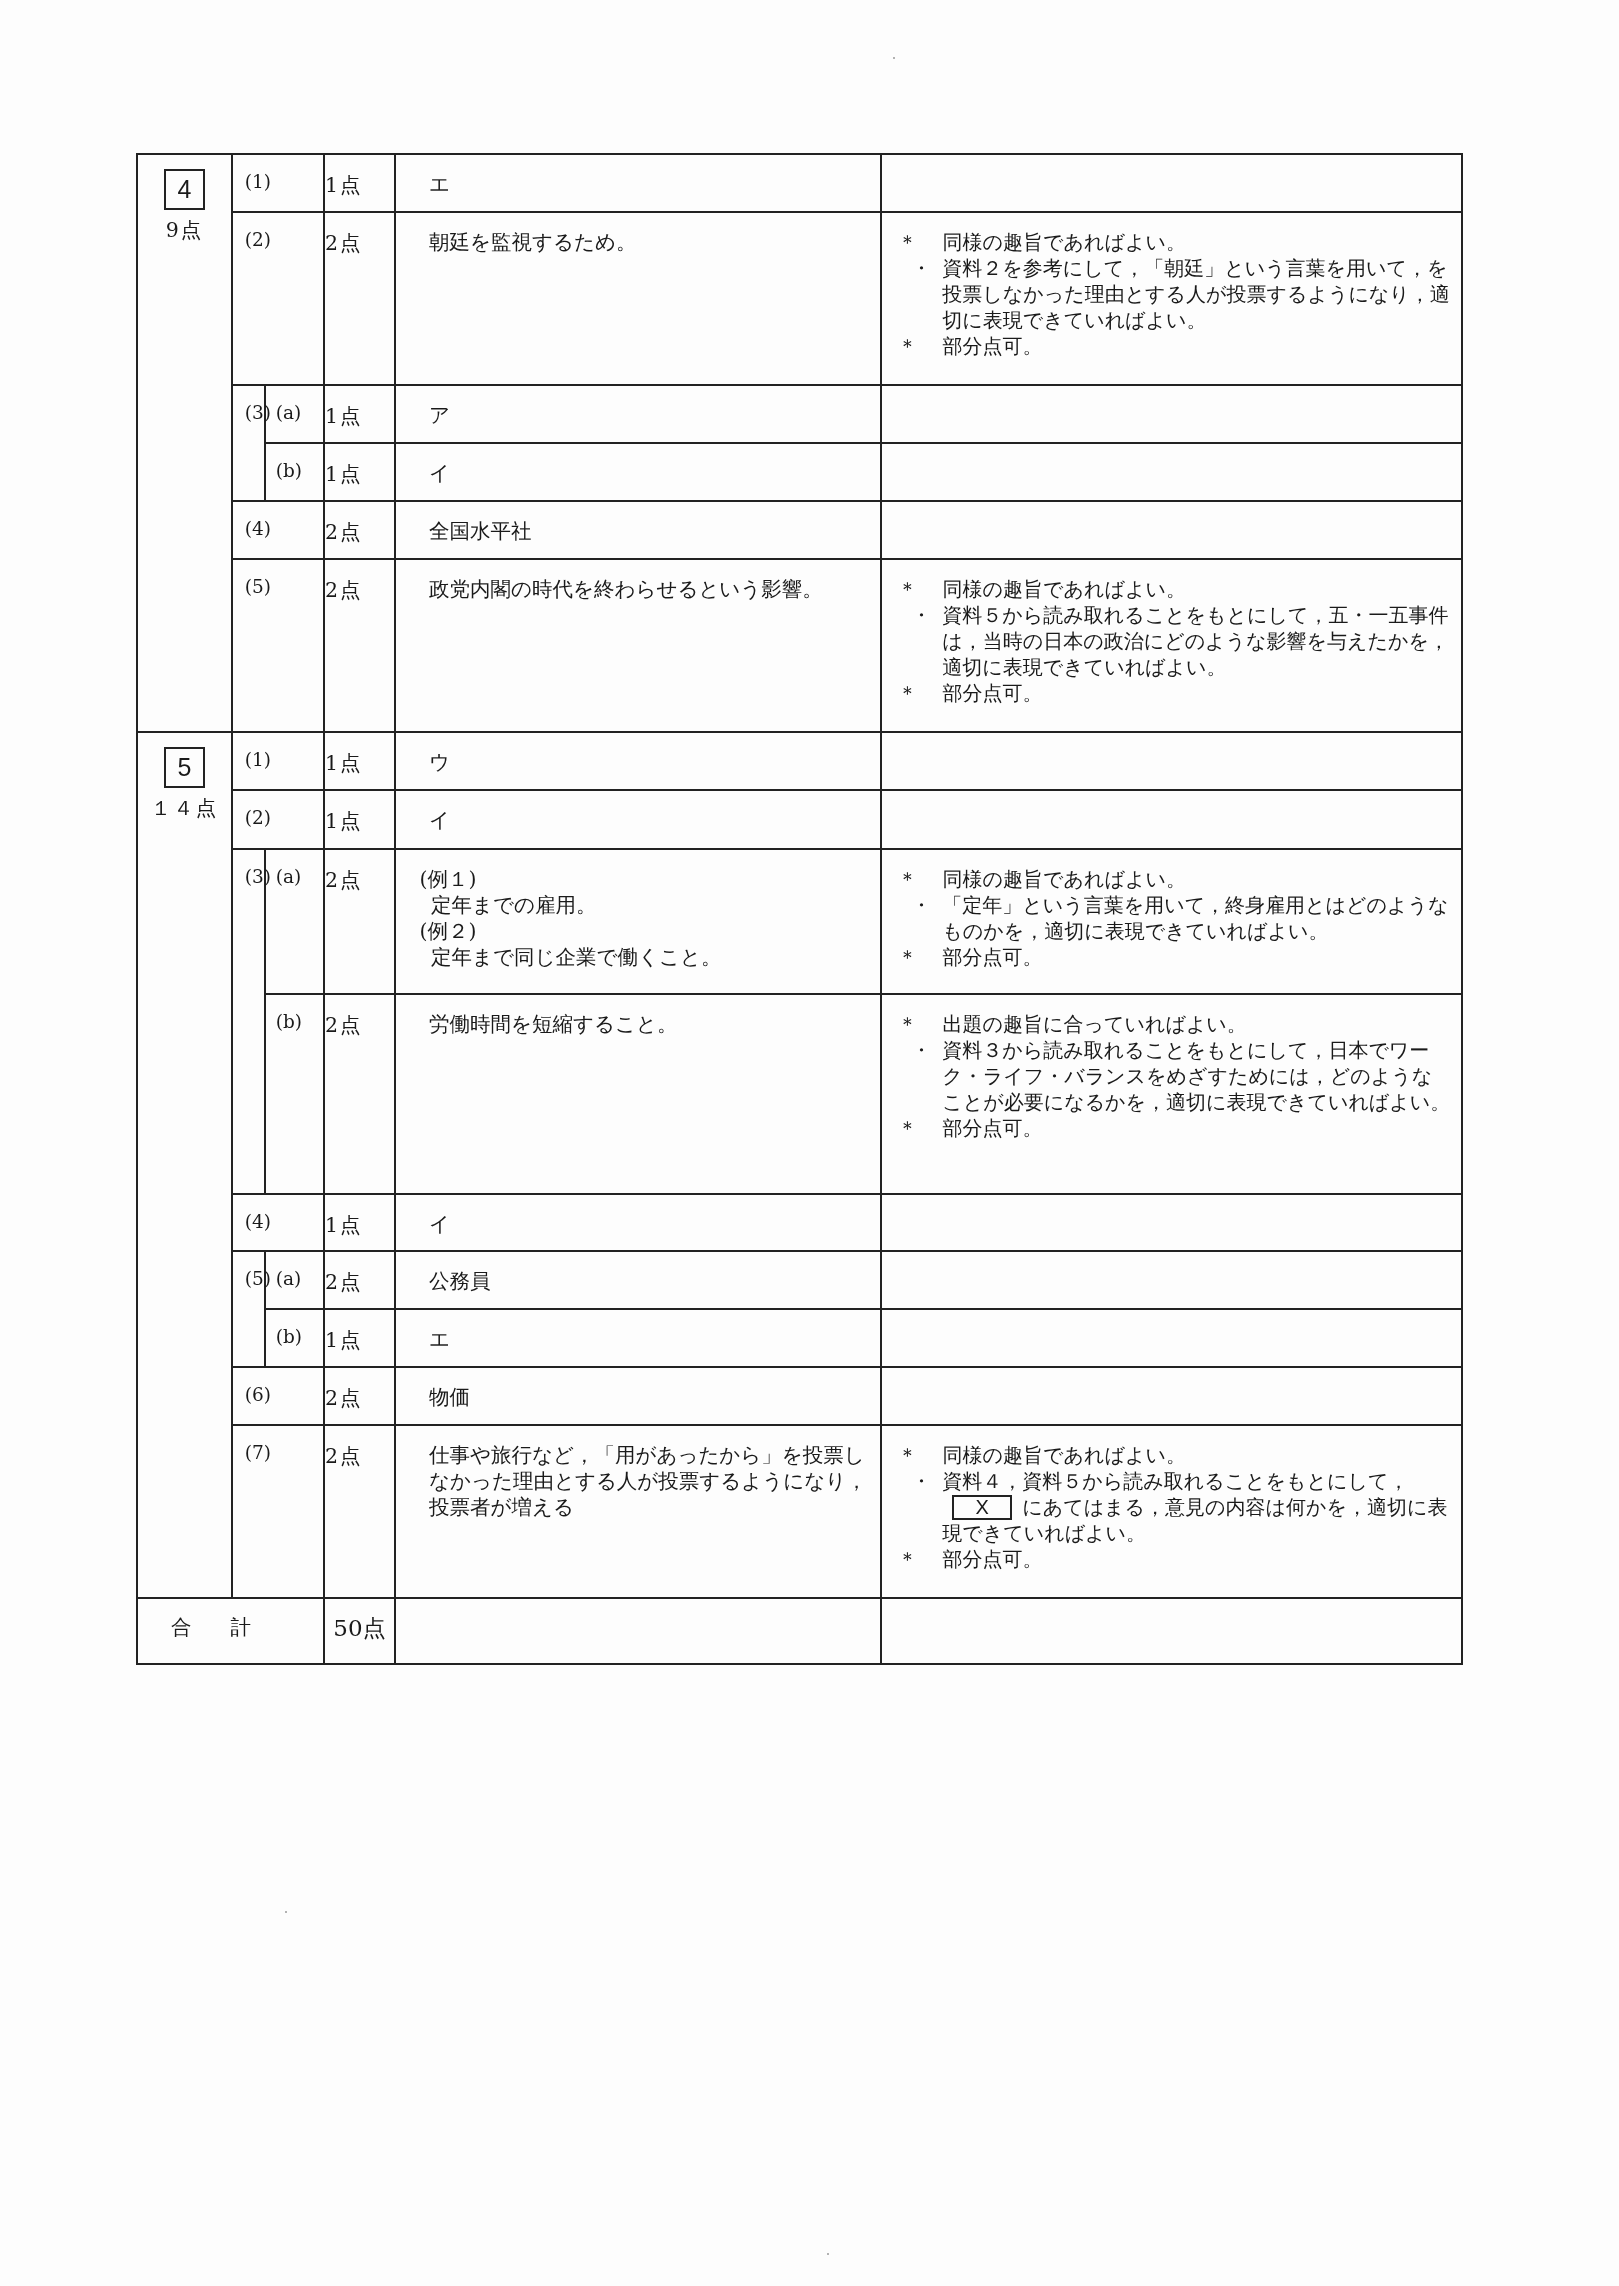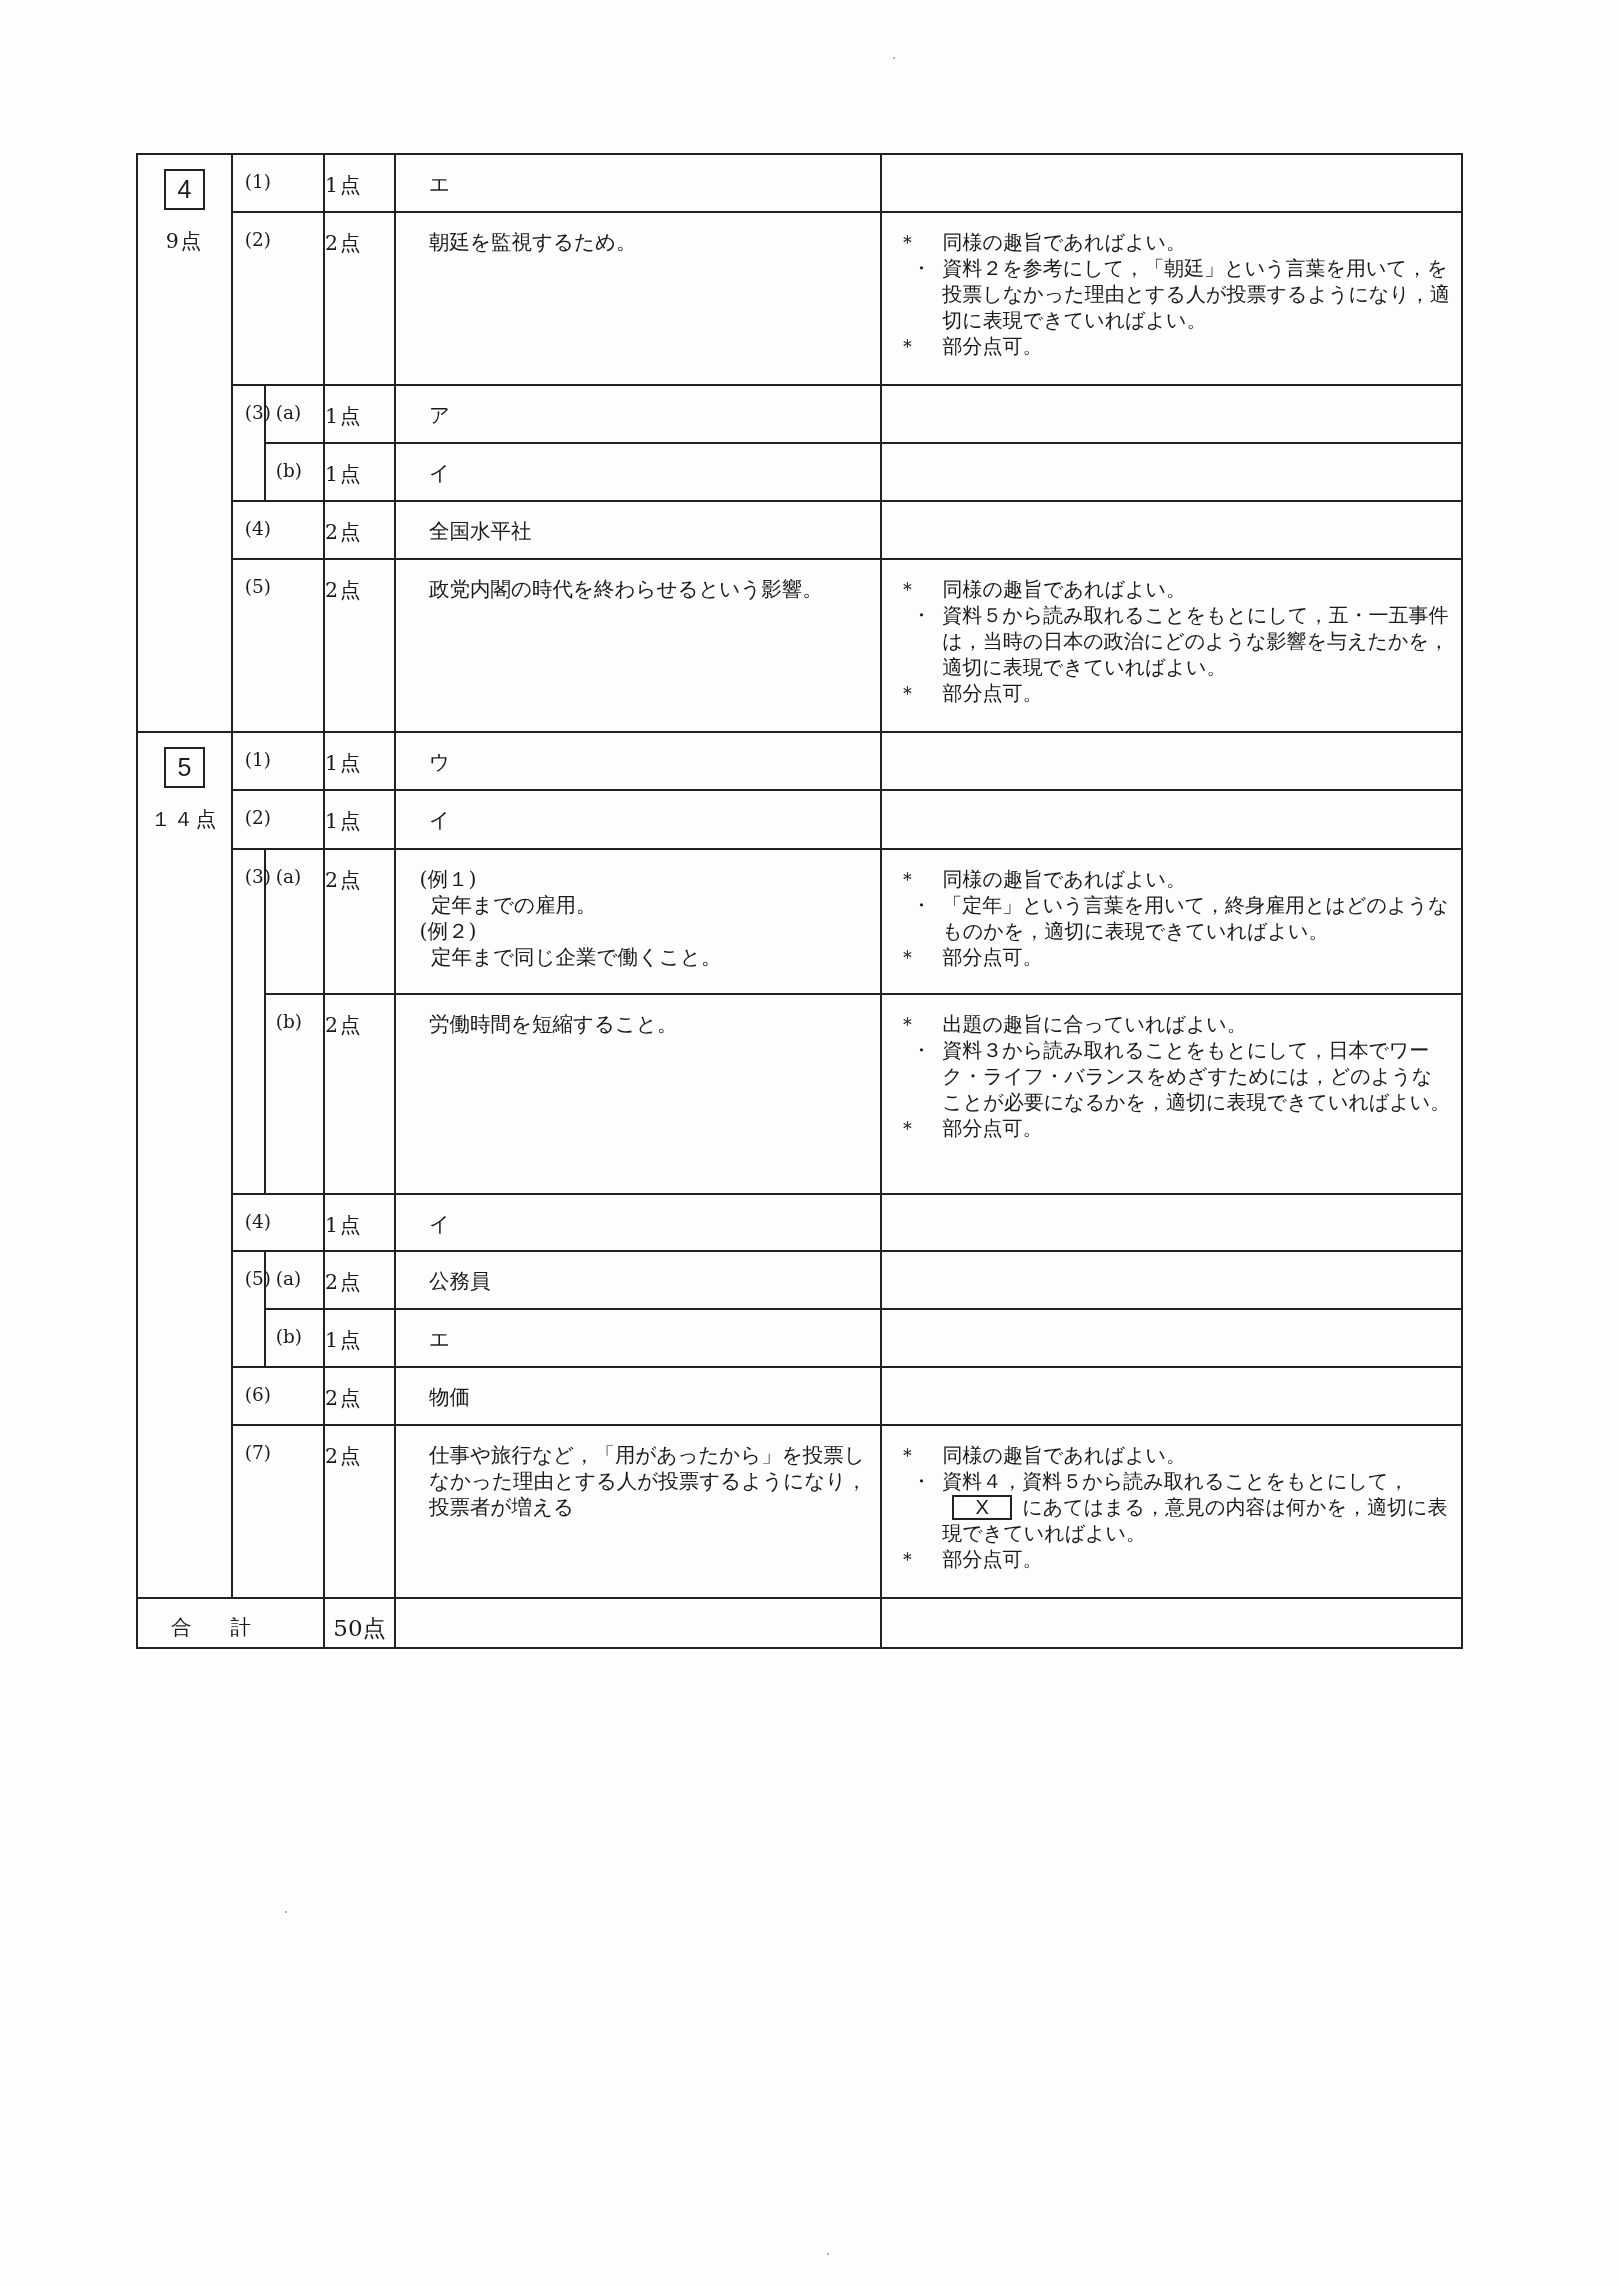--- a/index.html
+++ b/index.html
@@ -2,21 +2,21 @@
 <html><head>
 <meta charset="utf-8">
 <style>
   html, body { margin: 0; padding: 0; background: #ffffff; }
   body { width: 1620px; height: 2287px; position: relative; font-family: "DejaVu Serif", "Liberation Serif", serif; color: #1a1a1a; }
   .page { position: absolute; left: 0; top: 0; width: 1620px; height: 2287px; background: #fdfdfd; }
   table.answers { position: absolute; left: 136px; top: 153px; width: 1325px; border-collapse: collapse; table-layout: fixed; font-size: 20.5px; }
   table.answers td { border: 2px solid #222; vertical-align: top; padding: 0; }
   td.sec { text-align: center; padding-top: 13.7px !important; }
   .secbox { display: inline-block; width: 37px; height: 37px; border: 2.4px solid #222; font-family: "Liberation Sans", sans-serif; font-size: 25px; line-height: 37px; text-align: center; }
-  .secpts { display: block; margin-top: 17px; font-size: 20.5px; letter-spacing: 2px; }
+  .secpts { display: block; margin-top: 6px; font-size: 20.5px; letter-spacing: 2px; }
   td.q { padding: 15.6px 0 0 11.7px !important; font-size: 18.5px; }
   td.sub { padding: 15.6px 0 0 9.8px !important; font-size: 18.5px; }
   td.pts { text-align: left; padding-top: 15.6px !important; letter-spacing: 2px; }
   td.ans { padding: 15.6px 13.7px 0 33px !important; line-height: 26px; }
   td.ans .ansline { display: block; }
   td.ans .indent { display: block; padding-left: 11.7px; }
   td.note { padding: 15.6px 9.8px 0 15.6px !important; line-height: 26px; font-size: 20px; }
   .nl { display: flex; }
   .nl .mk { width: 45px; flex: none; }
   .nl .tx { flex: 1; }
@@ -236,21 +236,21 @@
               <span class="mk">・</span>
               <span class="tx"><span>資料４，資料５から読み取れることをもとにして，</span><span class="xbox">X</span><span>にあてはまる，意見の内容は何かを，適切に表現できていればよい。</span></span>
             </div>
         <div class="nl">
               <span class="mk">＊</span>
               <span class="tx">部分点可。</span>
             </div>
       </td>
     </tr>
 
-    <tr style="height:50px">
+    <tr style="height:66px">
       <td class="total-label" colspan="3">合計</td>
       <td class="total-pts">50点</td>
       <td></td>
       <td></td>
     </tr>
   </tbody>
 </table>
 
 <div class="speck" style="left:893px;top:57px"></div>
 <div class="speck" style="left:285px;top:1911px"></div>

